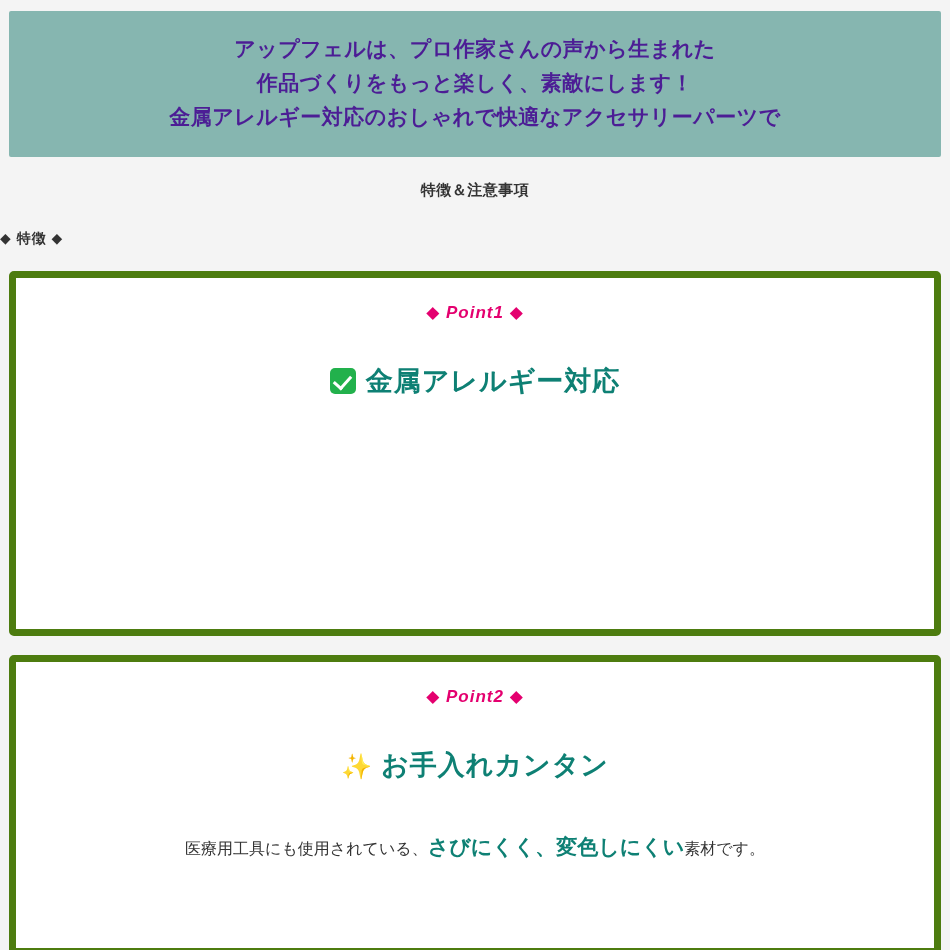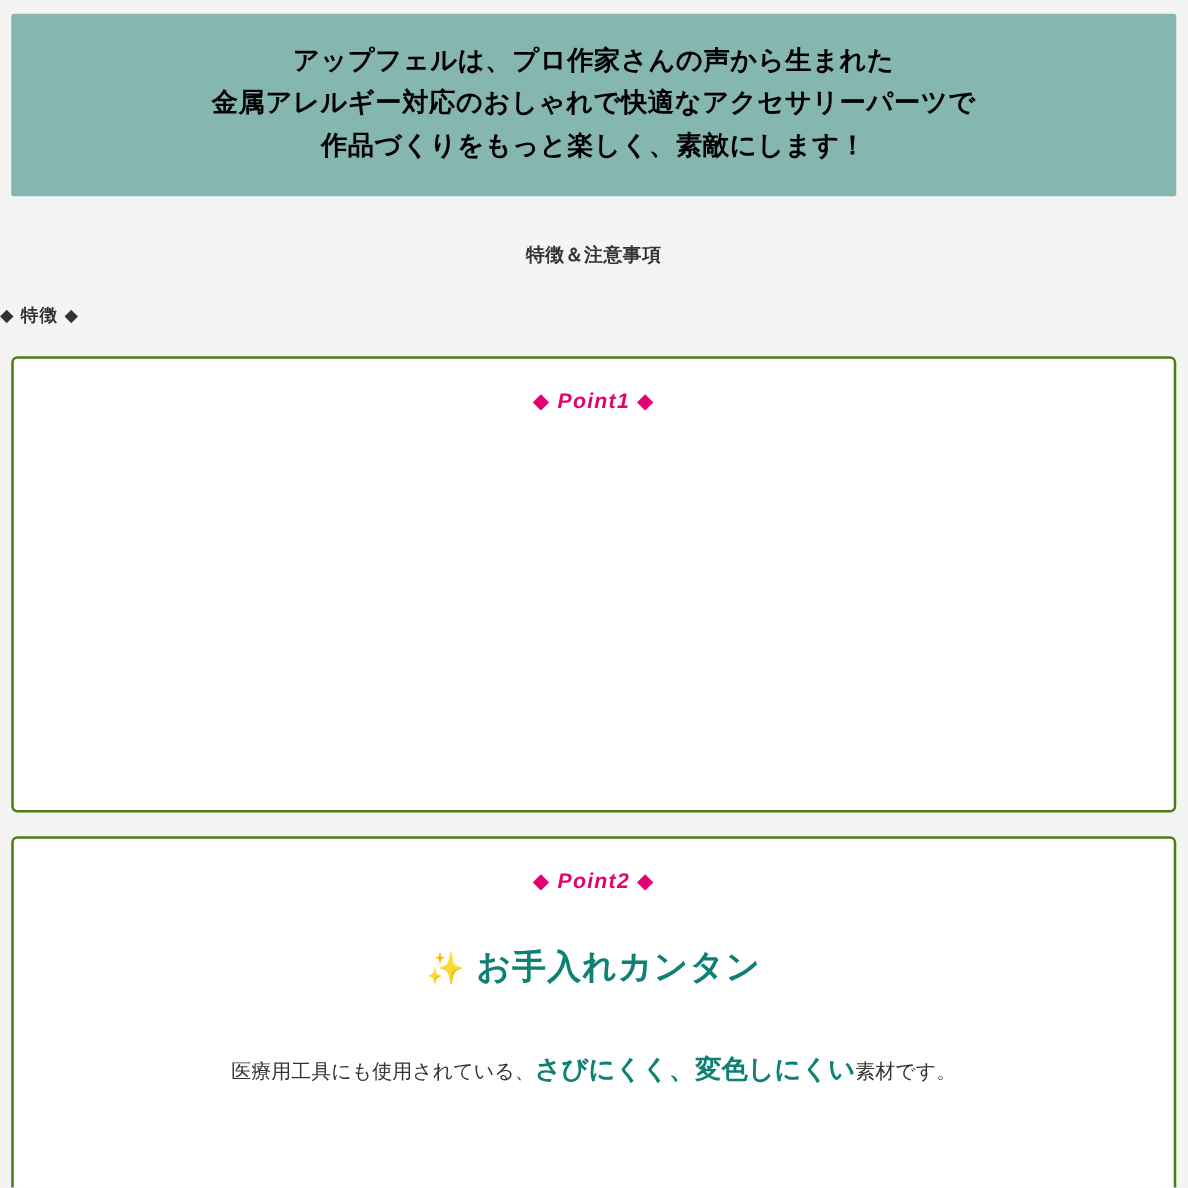--- a/index.html
+++ b/index.html
@@ -18,57 +18,57 @@
     width: 950px;
     height: 950px;
     position: relative;
     box-sizing: border-box;
   }
 
   
   .hero {
     margin: 11px 9px 0 9px;
     background: #86b6b0;
-    color: #000000;
+    color: #4c1d95;
     text-align: center;
     padding: 21px 10px 23px 10px;
     box-sizing: border-box;
     border-radius: 2px;
   }
   .hero-line {
     font-size: 21px;
     font-weight: bold;
     line-height: 1.62;
     letter-spacing: 0.5px;
     white-space: nowrap;
   }
 
   
   .section-title {
     text-align: center;
     font-size: 15px;
     font-weight: bold;
     color: #333;
-    margin-top: 38px;
+    margin-top: 24px;
     letter-spacing: 0.5px;
   }
   .section-sub {
     text-align: left;
     font-size: 14px;
     font-weight: bold;
     color: #333;
     margin-top: 30px;
     letter-spacing: 1px;
   }
 
   
   .card {
     margin: 22px 9px 0 9px;
     background: #ffffff;
-    border: 2px solid #4d7c0f;
+    border: 7px solid #4d7c0f;
     border-radius: 5px;
     box-sizing: border-box;
     padding: 24px 20px 26px 20px;
   }
   .card--p1 { height: 365px; margin-top: 23px; }
   .card--p2 { height: 300px; margin-top: 19px; }
 
   .point-label {
     text-align: center;
     color: #e4006f;
@@ -155,30 +155,33 @@
   }
   .body-line2.second { margin-top: 20px; }
 </style>
 </head>
 <body>
 
 <div class="page">
 
   <div class="hero">
     <div class="hero-line">アップフェルは、プロ作家さんの声から生まれた</div>
+    <div class="hero-line">作品づくりをもっと楽しく、素敵にします！</div>
     <div class="hero-line">金属アレルギー対応のおしゃれで快適なアクセサリーパーツで</div>
-    <div class="hero-line">作品づくりをもっと楽しく、素敵にします！</div>
   </div>
 
   <div class="section-title">特徴＆注意事項</div>
   <div class="section-sub">◆ 特徴 ◆</div>
 
   <div class="card card--p1">
     <div class="point-label">◆ Point1 ◆</div>
 
+    <div class="card-heading">
+      <span class="chk"></span><span>金属アレルギー対応</span>
+    </div>
 
   </div>
 
   <div class="card card--p2">
     <div class="point-label">◆ Point2 ◆</div>
 
     <div class="card-heading">
       <span class="emoji">✨</span><span>お手入れカンタン</span>
     </div>
 

